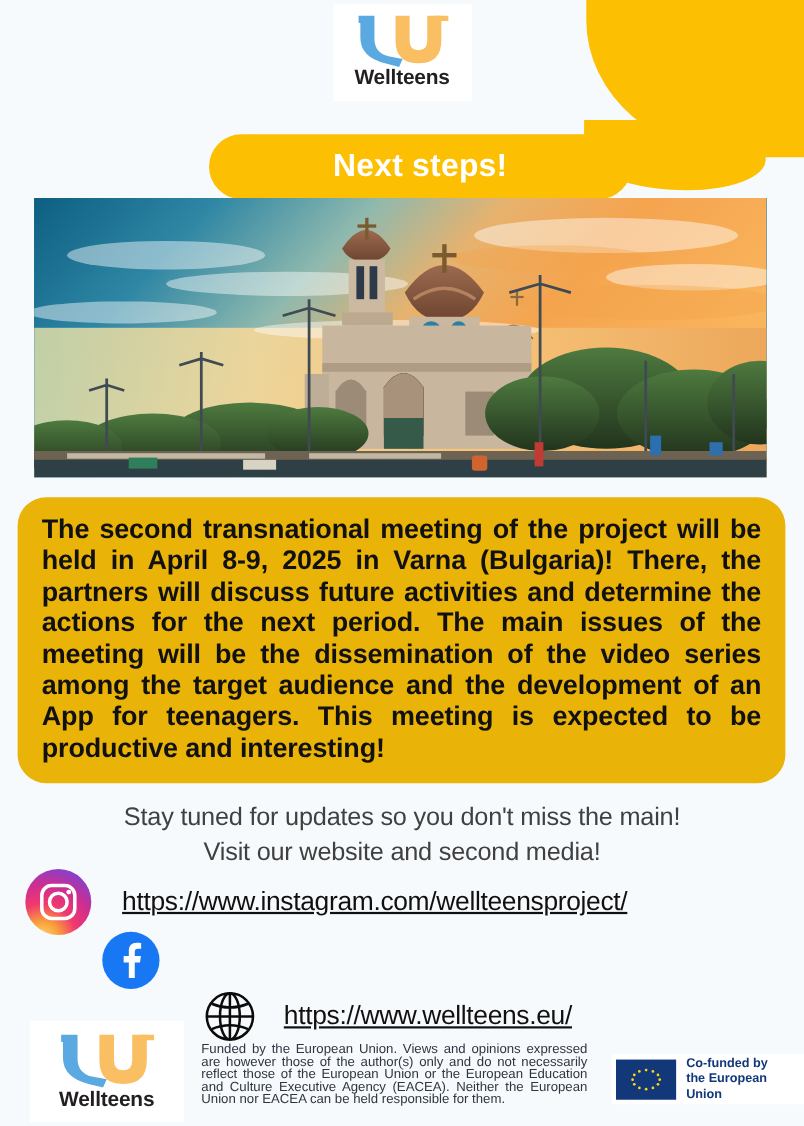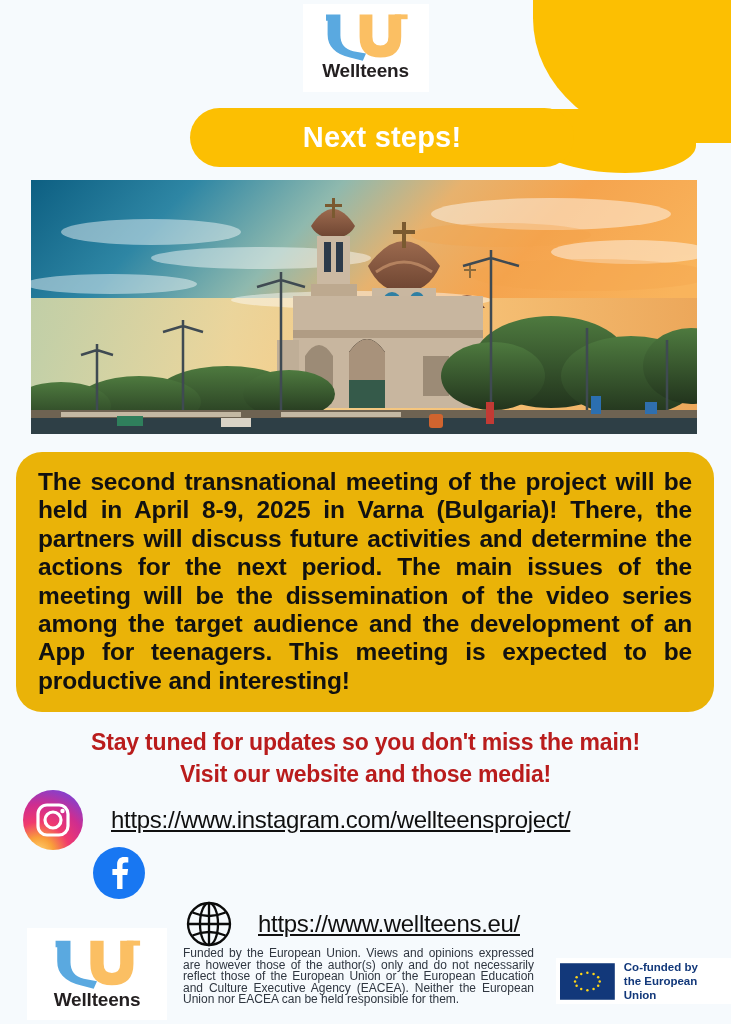--- a/index.html
+++ b/index.html
@@ -63,21 +63,21 @@
     font-weight: 700;
     color: #231f20;
     letter-spacing: -0.2px;
     margin-top: -4px;
     font-family: "Liberation Sans", sans-serif;
   }
 
   
   .banner {
     position: absolute;
-    top: 108px;
+    top: 122px;
     left: 190px;
     width: 384px;
     height: 59px;
     background: #fcbf02;
     border-radius: 34px;
     display: flex;
     align-items: center;
     justify-content: center;
   }
   .banner-text {
@@ -125,22 +125,22 @@
   .stay-tuned {
     position: absolute;
     left: 0;
     top: 726px;
     width: 731px;
     text-align: center;
   }
   .stay-line {
     display:block;
     font-size: 23px;
-    font-weight: 700;
-    color: #b91c1c;
+    font-weight: 400;
+    color: #404040;
     line-height: 32px;
     letter-spacing: -0.2px;
   }
 
   
   .link-row {
     position: absolute;
     display: flex;
     align-items: center;
   }
@@ -343,21 +343,21 @@
       <rect x="614" y="222" width="12" height="12" fill="#2f6fae"></rect>
     </svg>
   </div>
 
   <div class="text-card">
     <p class="body-copy">The second transnational meeting of the project will be held in April 8-9, 2025 in Varna (Bulgaria)! There, the partners will discuss future activities and determine the actions for the next period. The main issues of the meeting will be the dissemination of the video series among the target audience and the development of an App for teenagers. This meeting is expected to be productive and interesting!</p>
   </div>
 
   <div class="stay-tuned">
     <span class="stay-line">Stay tuned for updates so you don't miss the main!</span>
-    <span class="stay-line">Visit our website and those media!</span>
+    <span class="stay-line">Visit our website and second media!</span>
   </div>
 
   <div class="link-row insta">
     <svg class="icon-insta" width="72" height="62" viewBox="0 0 72 62">
       <defs>
         <radialGradient id="igGrad" cx="0.26" cy="1.05" r="1.15">
           <stop offset="0%" stop-color="#ffd776"></stop>
           <stop offset="22%" stop-color="#f9a03a"></stop>
           <stop offset="45%" stop-color="#f03a6e"></stop>
           <stop offset="70%" stop-color="#cf2d8f"></stop>

